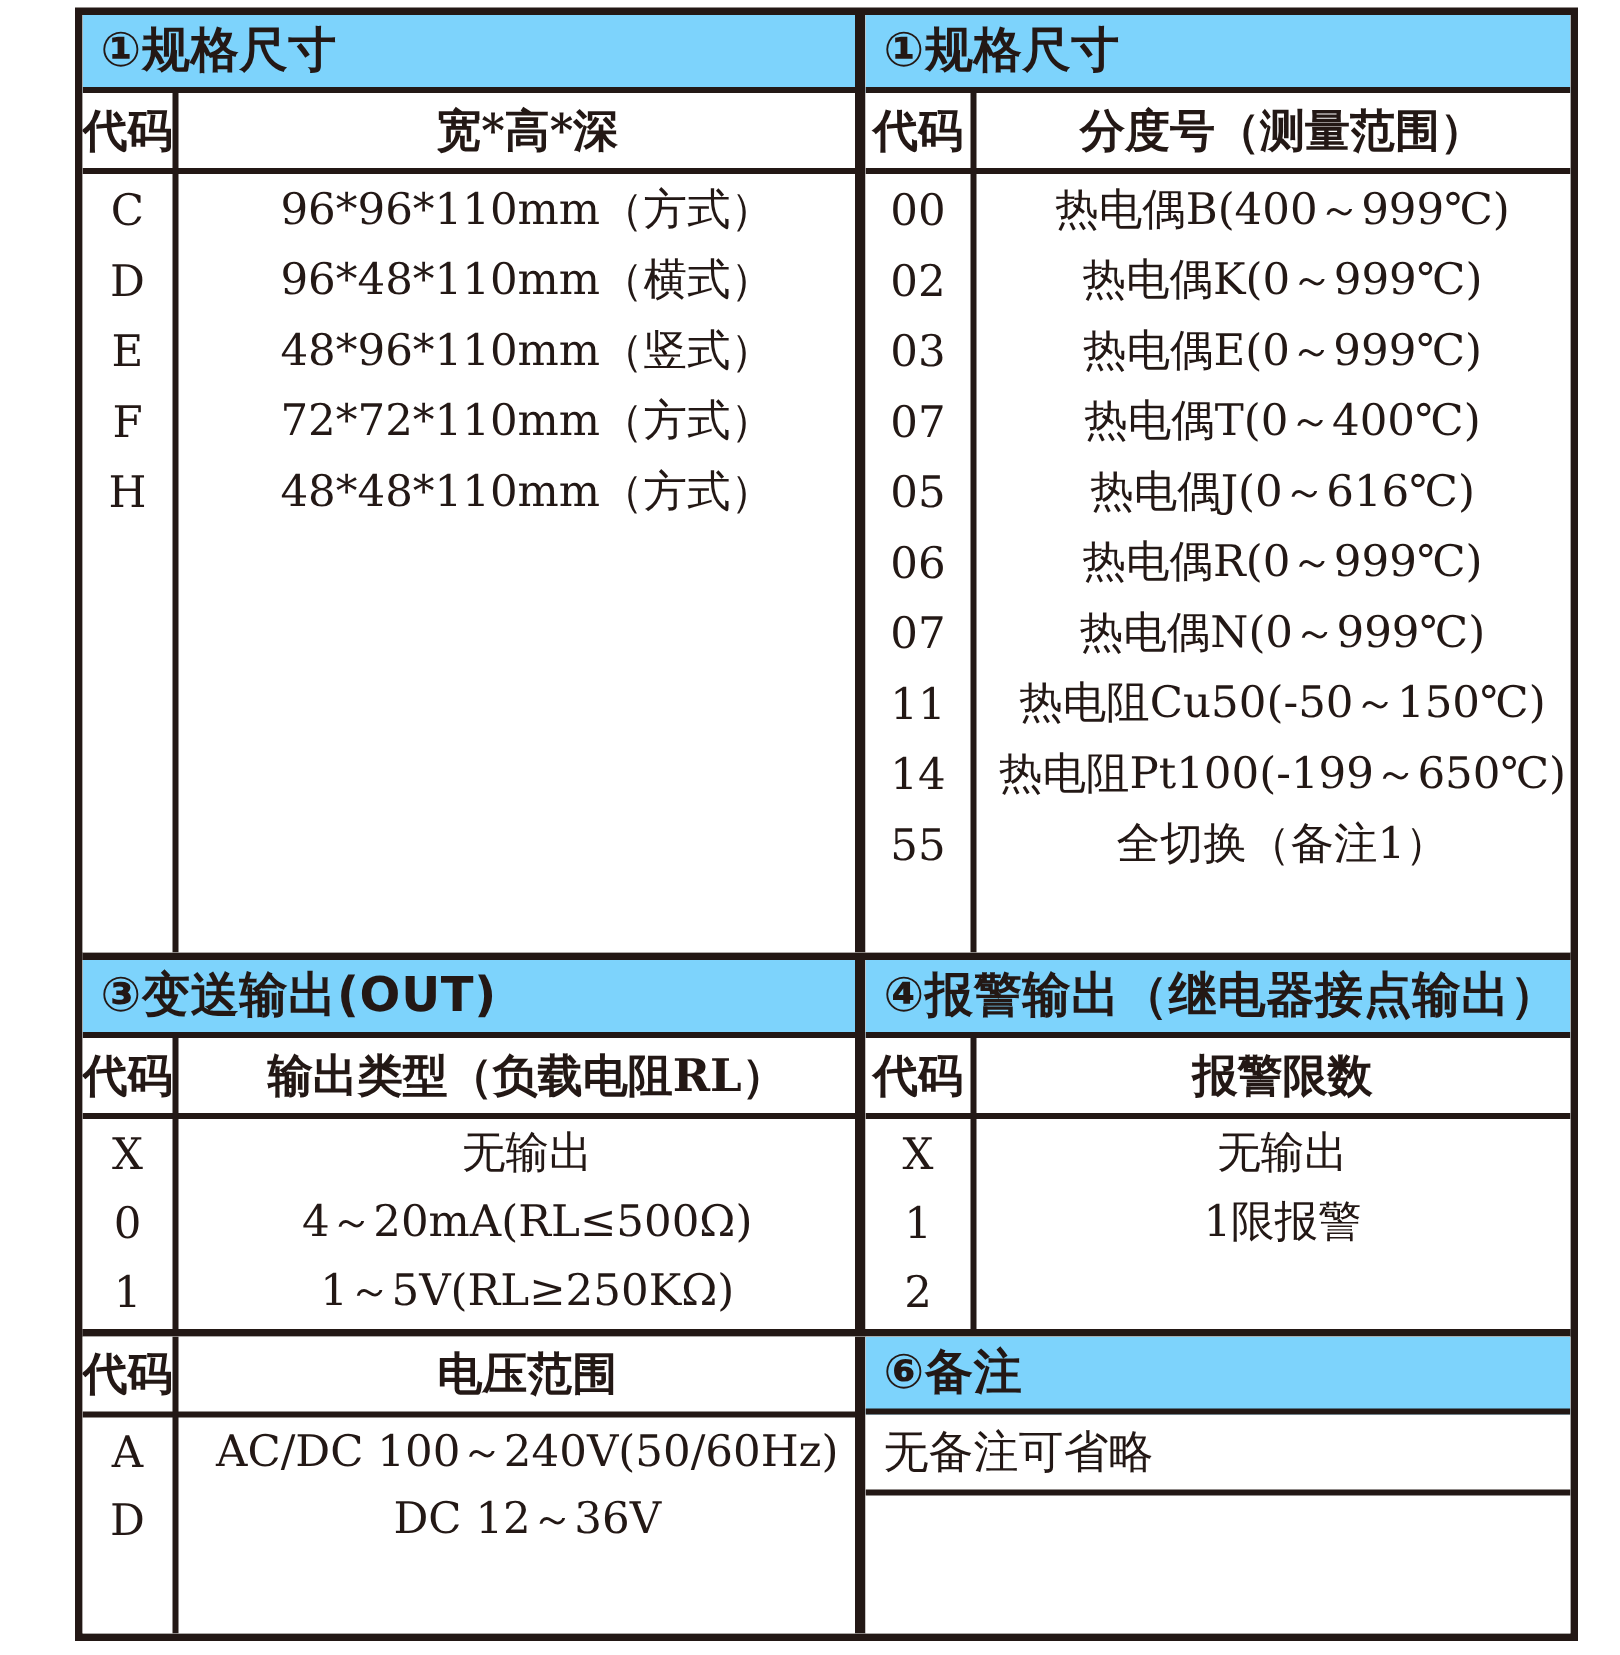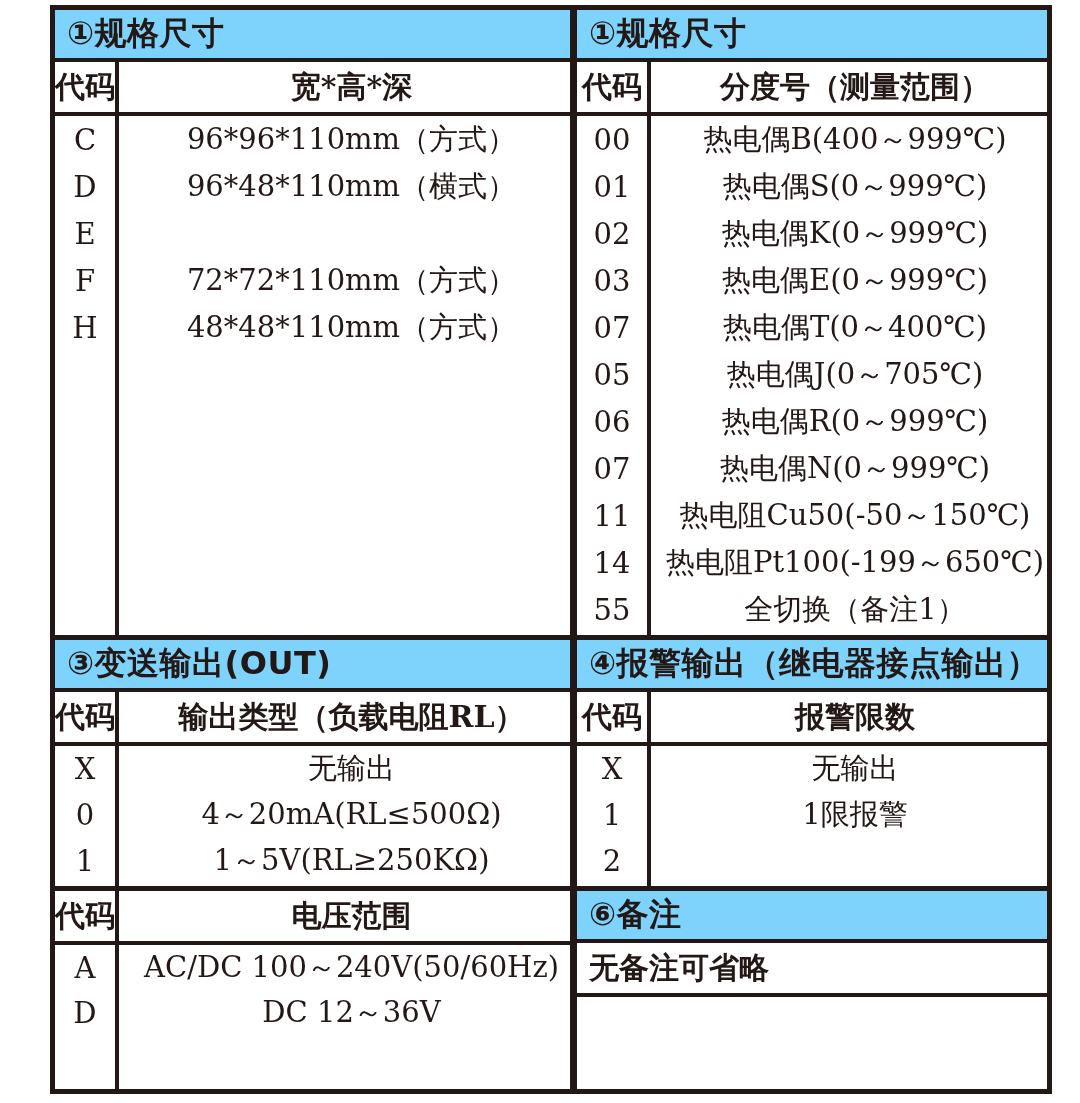--- a/index.html
+++ b/index.html
@@ -39,21 +39,21 @@
   .band1 .row{flex:0 0 47px;height:47px;}
   .band2 .row{flex:0 0 46px;height:46px;}
   .band3 .row{flex:0 0 45px;height:45px;}
   .codecell{flex:0 0 60px;width:60px;text-align:center;}
   .sec-right .codecell{flex:0 0 70px;width:70px;}
   .desccell{flex:1 1 auto;padding-left:18px;text-align:center;}
   .sec-right .desccell{padding-left:16px;}
   .note-row{
     flex:0 0 50px;height:50px;border-bottom:4px solid #231815;
     display:flex;align-items:center;padding-left:12px;
-    font-weight:700;font-size:30px;white-space:nowrap;
+    font-weight:400;font-size:30px;white-space:nowrap;
   }
   .empty-area{flex:1 1 auto;}
 </style>
 </head>
 <body>
 
 <div class="spec-table">
 
   <div class="band band1">
     <div class="sec sec-left">
@@ -68,20 +68,21 @@
             <div class="row">
               <div class="codecell">C</div>
               <div class="desccell">96*96*110mm（方式）</div>
             </div>
             <div class="row">
               <div class="codecell">D</div>
               <div class="desccell">96*48*110mm（横式）</div>
             </div>
             <div class="row">
               <div class="codecell">E</div>
+              <div class="desccell">48*96*110mm（竖式）</div>
             </div>
             <div class="row">
               <div class="codecell">F</div>
               <div class="desccell">72*72*110mm（方式）</div>
             </div>
             <div class="row">
               <div class="codecell">H</div>
               <div class="desccell">48*48*110mm（方式）</div>
             </div>
           </div>
@@ -94,38 +95,34 @@
         <div class="colhead">
           <div class="codecell">代码</div>
           <div class="desccell">分度号（测量范围）</div>
         </div>
         <div class="rows">
             <div class="row">
               <div class="codecell">00</div>
               <div class="desccell">热电偶B(400～999℃)</div>
             </div>
             <div class="row">
-              <div class="codecell">01</div>
-              <div class="desccell">热电偶S(0～999℃)</div>
-            </div>
-            <div class="row">
               <div class="codecell">02</div>
               <div class="desccell">热电偶K(0～999℃)</div>
             </div>
             <div class="row">
               <div class="codecell">03</div>
               <div class="desccell">热电偶E(0～999℃)</div>
             </div>
             <div class="row">
               <div class="codecell">07</div>
               <div class="desccell">热电偶T(0～400℃)</div>
             </div>
             <div class="row">
               <div class="codecell">05</div>
-              <div class="desccell">热电偶J(0～705℃)</div>
+              <div class="desccell">热电偶J(0～616℃)</div>
             </div>
             <div class="row">
               <div class="codecell">06</div>
               <div class="desccell">热电偶R(0～999℃)</div>
             </div>
             <div class="row">
               <div class="codecell">07</div>
               <div class="desccell">热电偶N(0～999℃)</div>
             </div>
             <div class="row">

